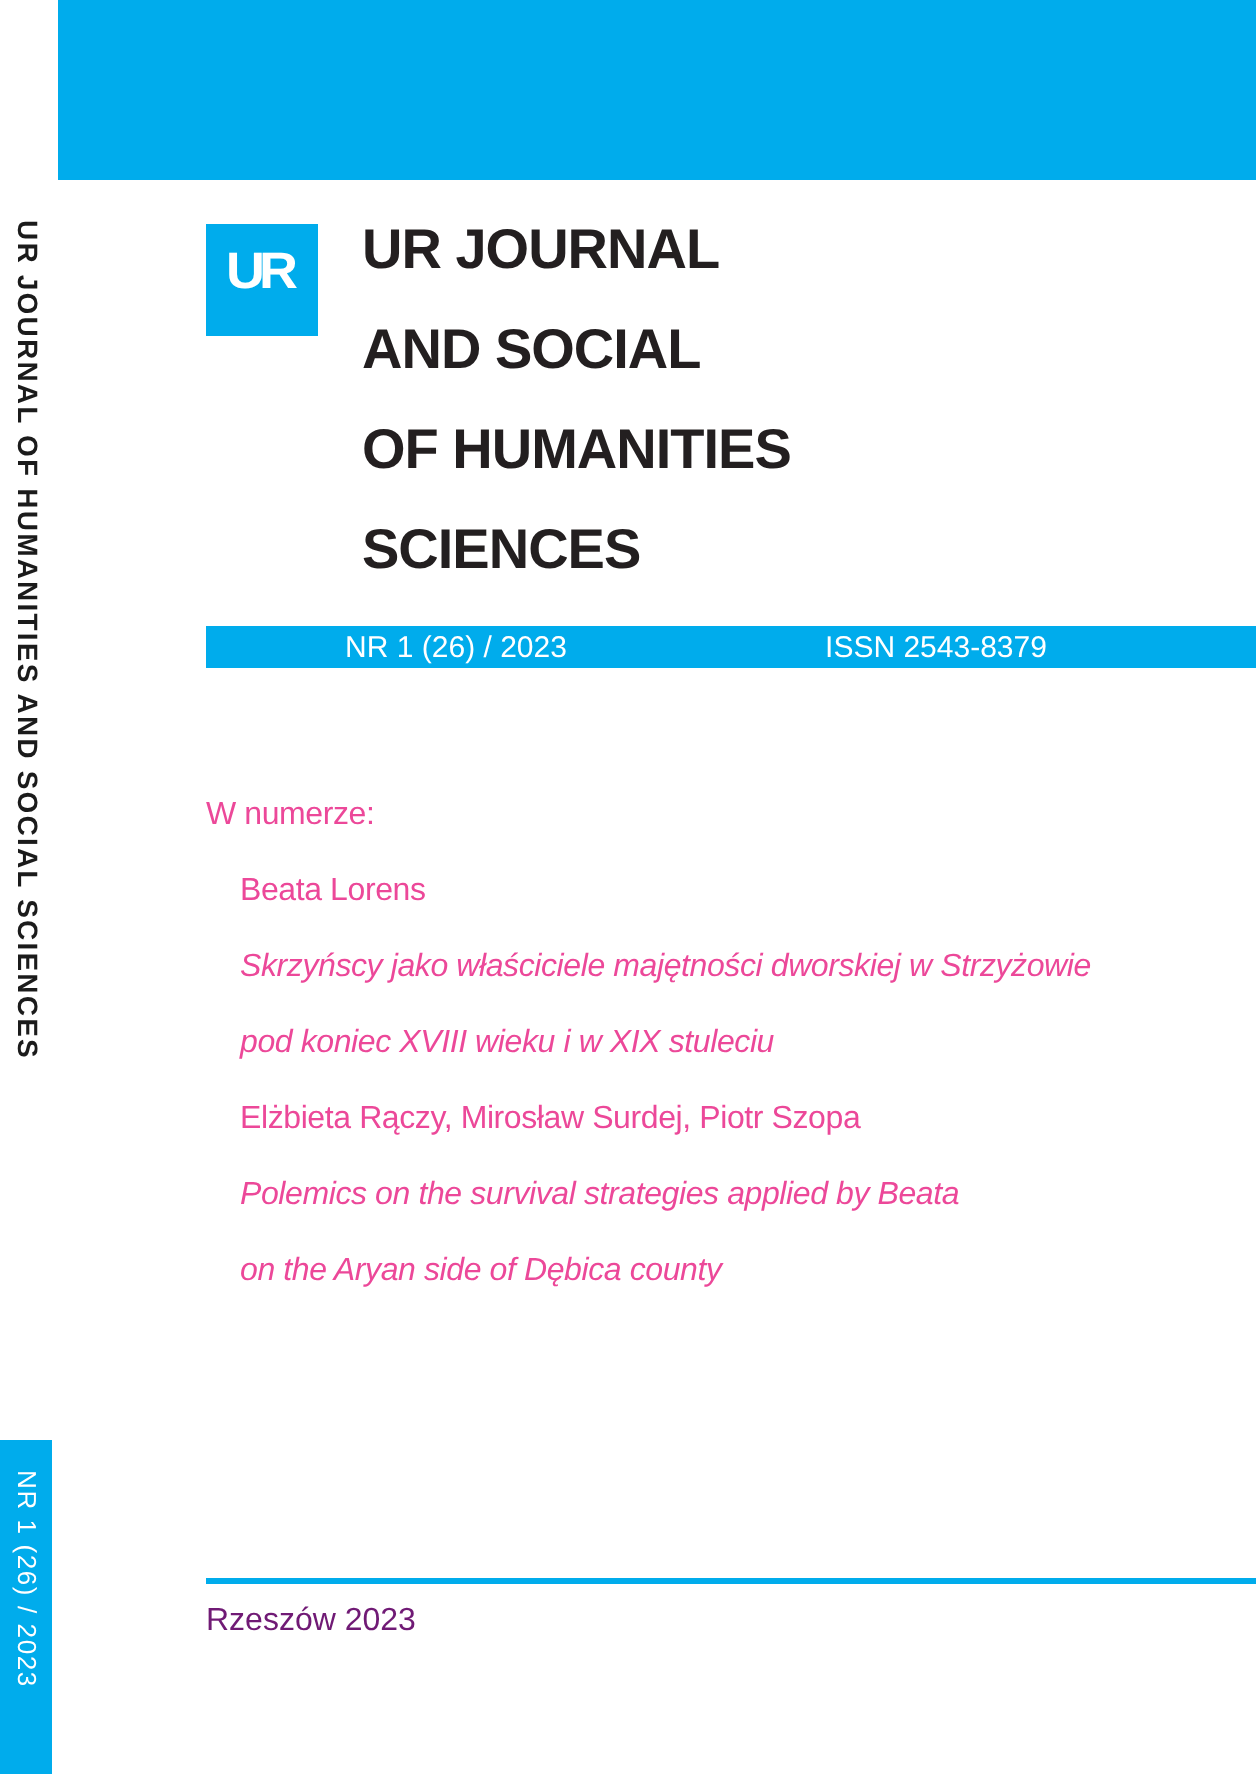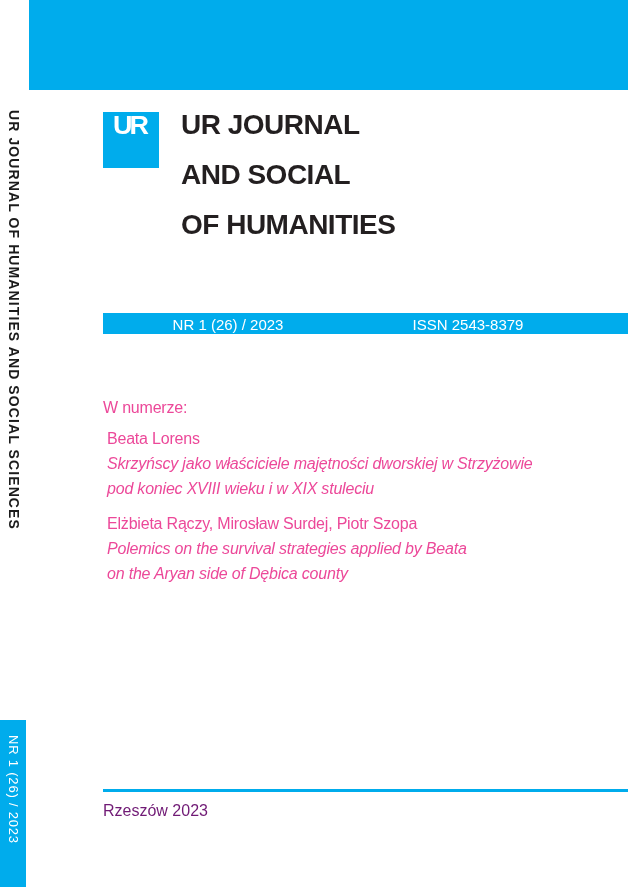--- a/index.html
+++ b/index.html
@@ -36,21 +36,21 @@
   .spine-bar .spine-issue {
     position:absolute; left:6px; top:15px;
     writing-mode:vertical-rl; text-orientation:mixed;
     font-size:13px; letter-spacing:0.8px; color:#ffffff; white-space:nowrap;
   }
 
   
   .logo {
     position:absolute; left:103px; top:112px; width:56px; height:56px;
     background:#00acec; color:#ffffff;
-    display:flex; align-items:flex-start; justify-content:center;
+    display:flex; align-items:center; justify-content:center;
   }
   .logo .monogram {
     font-size:27px; font-weight:bold; letter-spacing:-3px;
     line-height:1; padding-bottom:9px; padding-right:3px;
     transform:scaleY(0.95);
   }
 
   
   .title {
     position:absolute; left:181px; top:100px; margin:0;
@@ -73,21 +73,21 @@
     transform:translate(-50%,-50%); white-space:nowrap;
   }
 
   
   .contents {
     position:absolute; left:103px; top:397px; width:480px;
     color:#ec4899; font-size:16px; line-height:21px; letter-spacing:-0.2px;
   }
   .contents .heading { margin:0 0 10px 0; }
   .article { margin:0 0 14px 0; }
-  .article p { margin:4px; white-space:nowrap; }
+  .article p { margin:17px; white-space:nowrap; }
   .article .atitle { font-style:italic; }
 
   
   .rule {
     position:absolute; left:103px; top:789px; width:525px; height:3px;
     background:#00acec;
   }
   .imprint {
     position:absolute; left:103px; top:802px; margin:0;
     font-size:16px; color:#701a75;
@@ -107,20 +107,21 @@
   </div>
 
   <div class="logo">
     <span class="monogram">UR</span>
   </div>
 
   <h1 class="title">
     <span>UR JOURNAL</span>
     <span>AND SOCIAL</span>
     <span>OF HUMANITIES</span>
+    <span>SCIENCES</span>
   </h1>
 
   <div class="issue-bar">
     <span class="issue">NR 1 (26) / 2023</span>
     <span class="issn">ISSN 2543-8379</span>
   </div>
 
   <div class="contents">
     <p class="heading">W numerze:</p>
 

